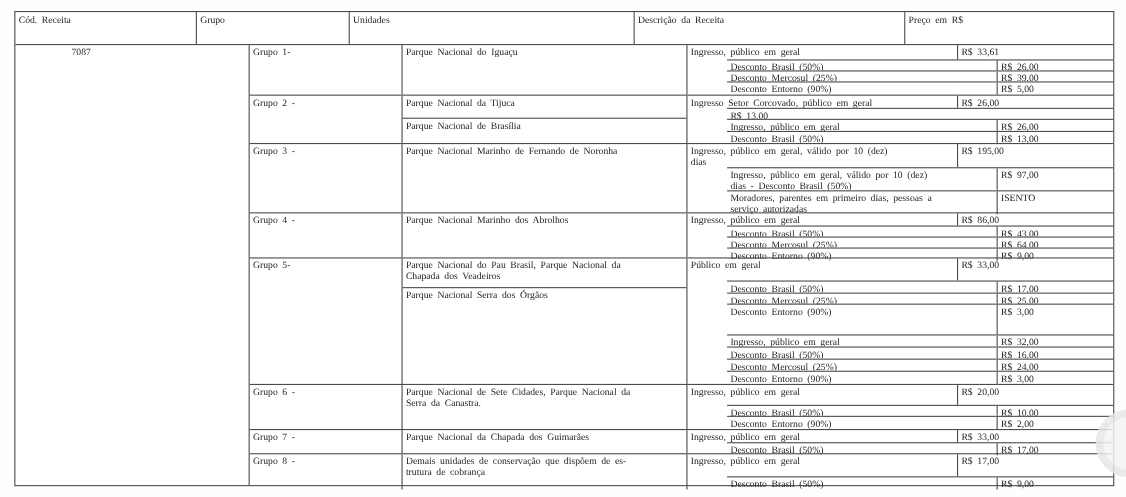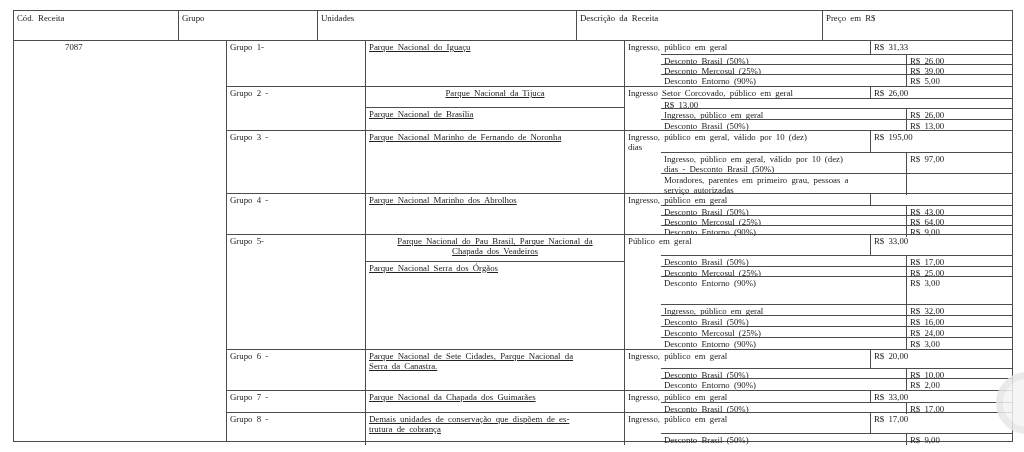--- a/index.html
+++ b/index.html
@@ -38,22 +38,22 @@
   .w-uni { width: 259px; }
   .w-des { width: 246px; }
   .w-pre { flex: 1; }
   
   .tbody { display: flex; height: 400px; }
   .col-cod { width: 165px; border-right: 1px solid #4b4b52; margin-left: 48px; }
   .col-rest { flex: 1; display: flex; flex-direction: column; }
   .group { display: flex; }
   .group + .group { border-top: 1px solid #4b4b52; }
   .g-label { width: 139px; border-right: 1px solid #4b4b52; }
-  .g-units { width: 259px; border-right: 1px solid #4b4b52; display: flex; flex-direction: column; text-decoration: underline; }
-  .unit:not(:last-child) { border-bottom: 1px solid #4b4b52; text-align: center; }
+  .g-units { width: 259px; border-right: 1px solid #4b4b52; display: flex; flex-direction: column; }
+  .unit:not(:last-child) { border-bottom: 1px solid #4b4b52; }
   .g-fees { flex: 1; display: flex; flex-direction: column; }
   .fee { display: flex; }
   .fee + .fee { border-top: 1px solid #4b4b52; margin-left: 36px; }
   .fee .desc { width: 246px; border-right: 1px solid #4b4b52; }
   .fee .price { flex: 1; }
   .fill { flex: 1; }
   
   .artifact {
     position: absolute;
     right: -34px;
@@ -90,21 +90,21 @@
       <div class="col-rest">
 
         <div class="group" style="height:45px">
           <div class="cell g-label">Grupo 1-</div>
           <div class="g-units">
             <div class="cell unit fill">Parque Nacional do Iguaçu</div>
           </div>
           <div class="g-fees">
             <div class="fee" style="height:14px">
               <div class="cell desc">Ingresso, público em geral</div>
-              <div class="cell price">R$ 31,33</div>
+              <div class="cell price">R$ 33,61</div>
             </div>
             <div class="fee" style="height:10px">
               <div class="cell desc">Desconto Brasil (50%)</div>
               <div class="cell price">R$ 26,00</div>
             </div>
             <div class="fee" style="height:10px">
               <div class="cell desc">Desconto Mercosul (25%)</div>
               <div class="cell price">R$ 39,00</div>
             </div>
             <div class="fee fill">
@@ -149,34 +149,36 @@
               <div class="cell desc">Ingresso, público em geral, válido por 10 (dez)
 dias</div>
               <div class="cell price">R$ 195,00</div>
             </div>
             <div class="fee" style="height:21px">
               <div class="cell desc">Ingresso, público em geral, válido por 10 (dez)
 dias - Desconto Brasil (50%)</div>
               <div class="cell price">R$ 97,00</div>
             </div>
             <div class="fee fill">
-              <div class="cell desc">Moradores, parentes em primeiro grau, pessoas a
+              <div class="cell desc">Moradores, parentes em primeiro dias, pessoas a
 serviço autorizadas</div>
+              <div class="cell price">ISENTO</div>
             </div>
           </div>
         </div>
 
         <div class="group" style="height:41px">
           <div class="cell g-label">Grupo 4 -</div>
           <div class="g-units">
             <div class="cell unit fill">Parque Nacional Marinho dos Abrolhos</div>
           </div>
           <div class="g-fees">
             <div class="fee" style="height:11px">
               <div class="cell desc">Ingresso, público em geral</div>
+              <div class="cell price">R$ 86,00</div>
             </div>
             <div class="fee" style="height:10px">
               <div class="cell desc">Desconto Brasil (50%)</div>
               <div class="cell price">R$ 43,00</div>
             </div>
             <div class="fee" style="height:10px">
               <div class="cell desc">Desconto Mercosul (25%)</div>
               <div class="cell price">R$ 64,00</div>
             </div>
             <div class="fee fill">

